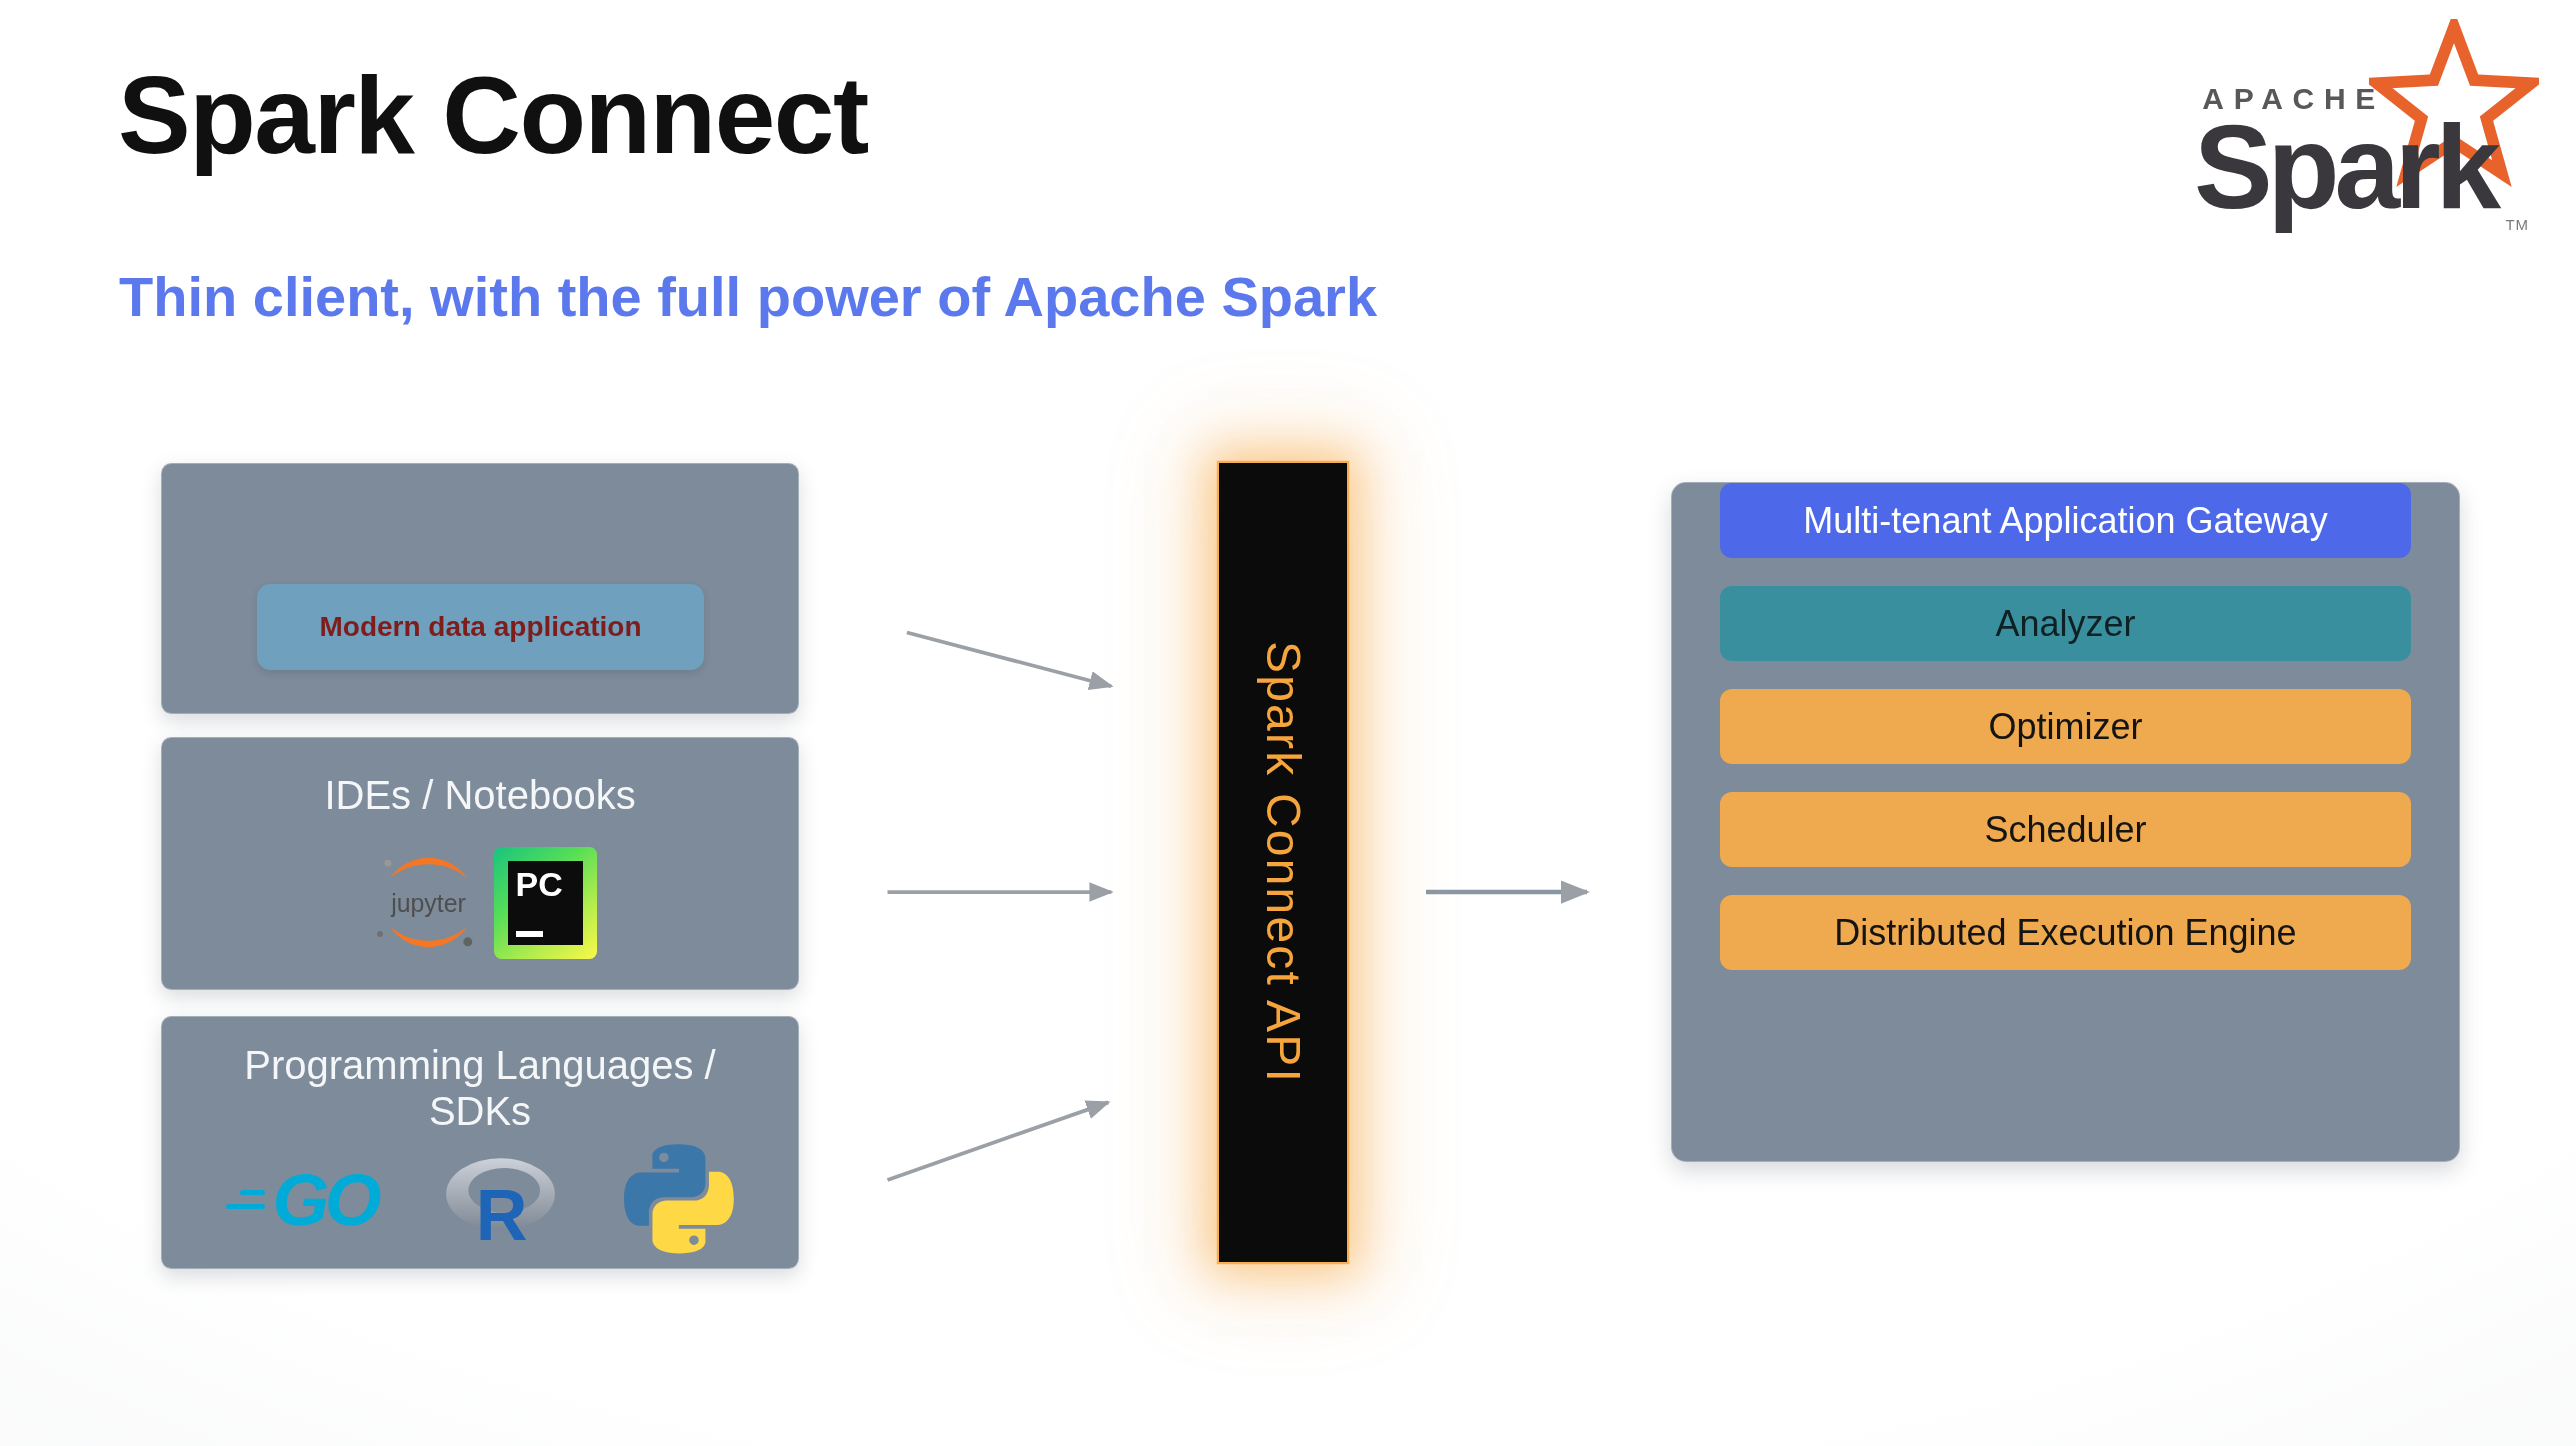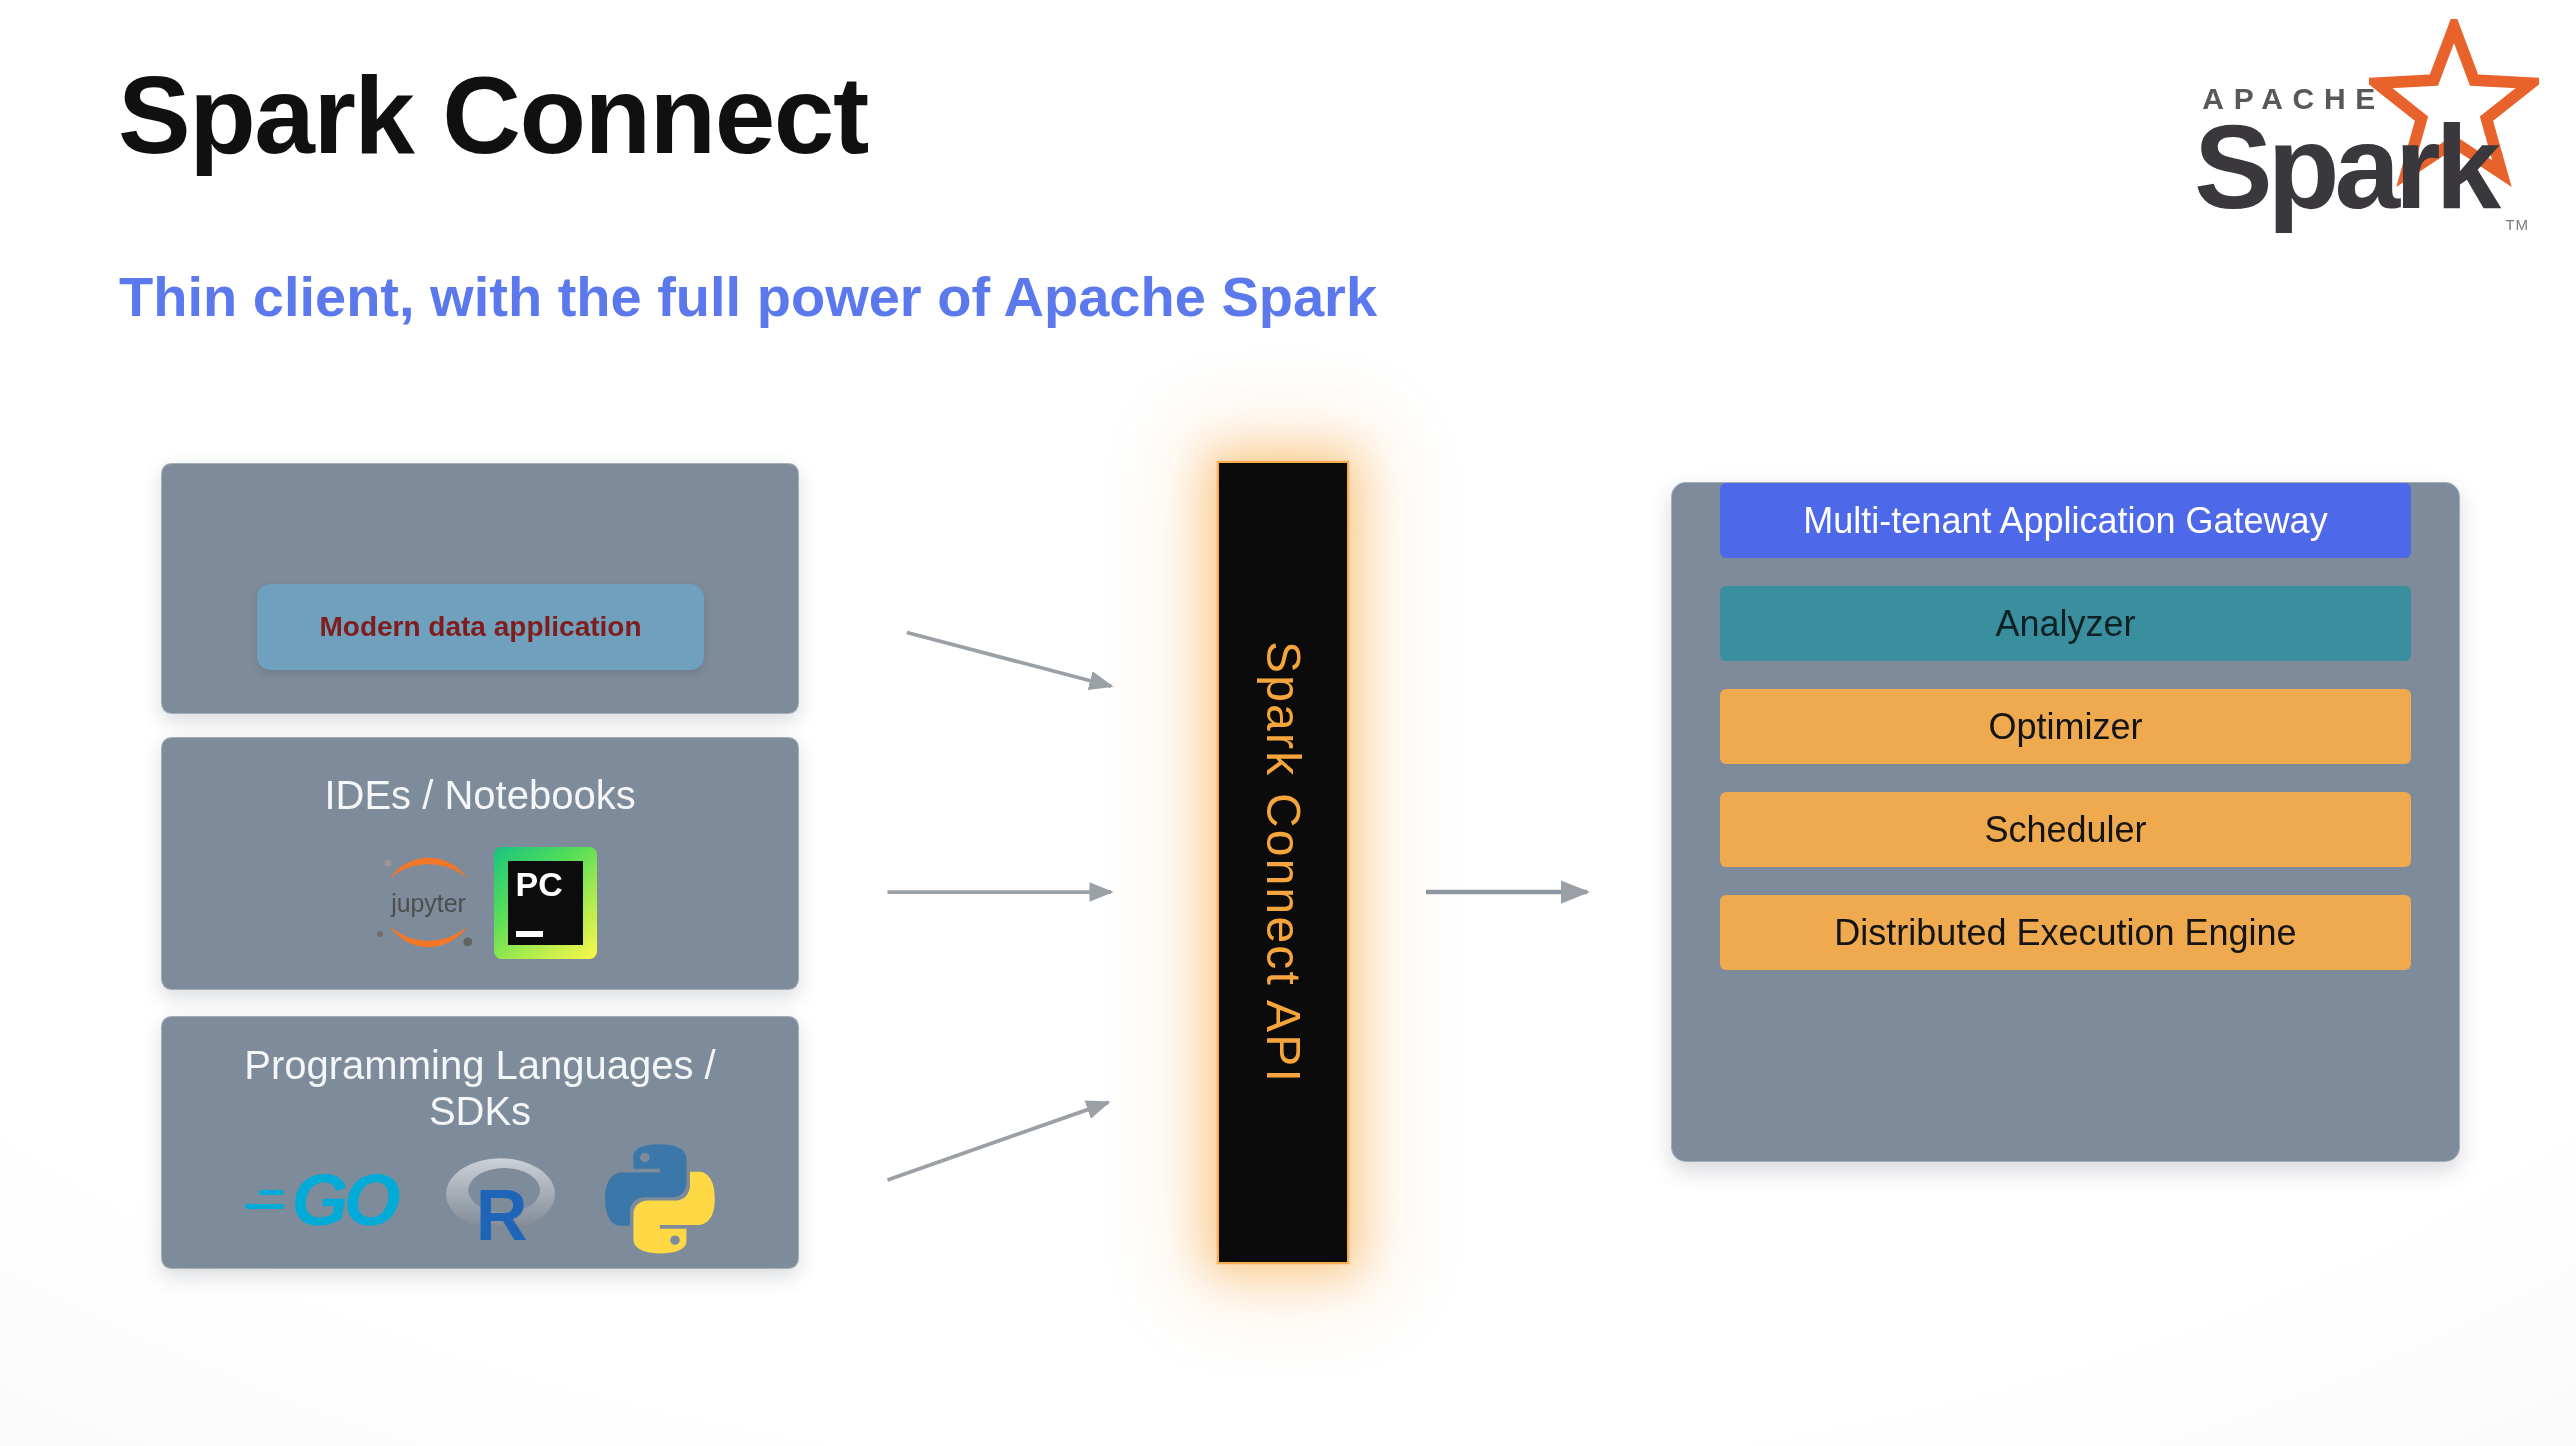--- a/index.html
+++ b/index.html
@@ -75,21 +75,21 @@
     position: absolute;
     left: 95px; top: 120px;
     width: 447px; height: 86px;
     border-radius: 13.4px;
     display: flex; align-items: center; justify-content: center;
     font-size: 28px; font-weight: 700; color: #7f1d1d;
     box-shadow: 0 3px 7.5px rgba(40,50,60,.15);
   }
 
   .logo-row { display: flex; justify-content: center; align-items: center; margin-top: 19.4px; }
-  .panel-3 .logo-row { gap: 42px; margin-top: 10.4px; }
+  .panel-3 .logo-row { gap: 61px; margin-top: 10.4px; }
 
   
   .jupyter { width: 131px; height: 131px; }
 
   
   .pycharm {
     width: 103px; height: 112px;
     border-radius: 7.5px;
     background: linear-gradient(140deg, #17c47f 0%, #59de57 38%, #aeeb4d 68%, #fcf84a 100%);
     position: relative;
@@ -153,21 +153,21 @@
   .driver-title {
     margin: 42px 0 37px;
     text-align: center;
     font-size: 43px;
     font-weight: 500;
     color: #ffffff;
   }
   .driver-bar {
     height: 75px;
     margin: 0 48px 28px;
-    border-radius: 6px;
+    border-radius: 12px;
     display: flex; align-items: center; justify-content: center;
     font-size: 36px;
     font-weight: 400;
   }
 
   
   .arrows { position: absolute; inset: 0; width: 2576px; height: 1447px; pointer-events: none; }
 </style>
 </head>
 <body>

